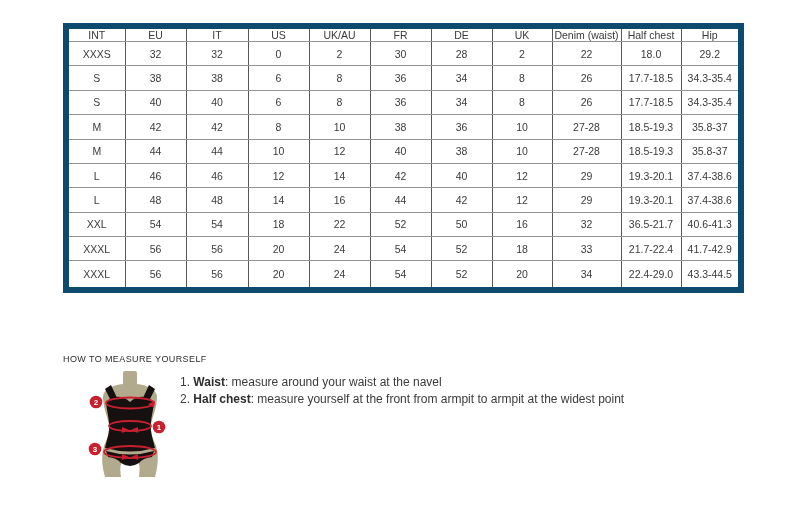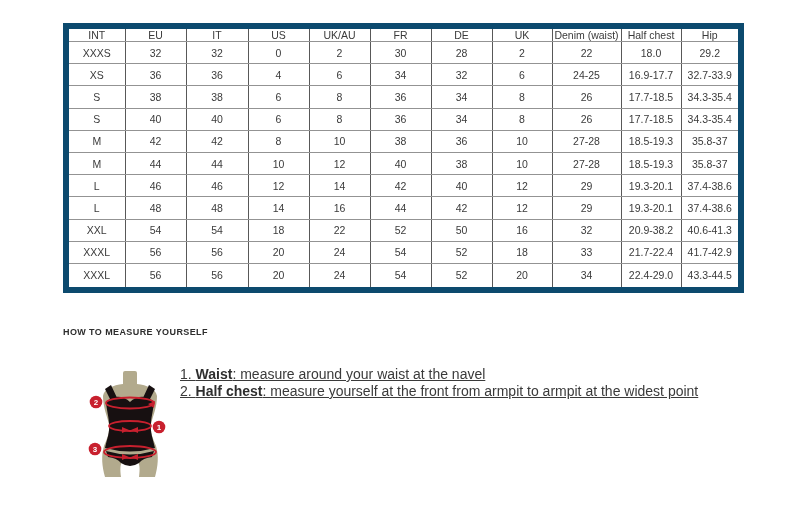--- a/index.html
+++ b/index.html
@@ -19,26 +19,26 @@
     border-bottom:1px solid #939393;
     border-left:1px solid #585858;
     border-right:1px solid #585858;
     padding:0;
     text-align:center;vertical-align:middle;
     font-size:10.5px;font-weight:400;color:#3a3a3a;
     white-space:nowrap;overflow:hidden;
   }
   
   .measure-heading{
-    position:absolute;left:63px;top:327px;
-    font-size:9px;font-weight:700;color:#2d2d2d;letter-spacing:.4px;
+    position:absolute;left:63px;top:354px;
+    font-size:9px;font-weight:400;color:#2d2d2d;letter-spacing:.4px;
   }
   .measure-steps{
-    position:absolute;left:180px;top:370px;
-    font-size:14px;color:#3a3a3a;text-decoration:underline;
+    position:absolute;left:180px;top:378px;
+    font-size:12px;color:#3a3a3a;
   }
   .measure-steps .step{line-height:9px;margin-bottom:8px;white-space:nowrap;}
   .measure-steps .step b{font-weight:700;color:#2e2e2e;}
   .mannequin{
     position:absolute;left:70px;top:366px;width:120px;height:120px;
   }
 </style>
 </head>
 <body>
 
@@ -79,33 +79,20 @@
         <td>0</td>
         <td>2</td>
         <td>30</td>
         <td>28</td>
         <td>2</td>
         <td>22</td>
         <td>18.0</td>
         <td>29.2</td>
       </tr>
       <tr>
-        <td>XS</td>
-        <td>36</td>
-        <td>36</td>
-        <td>4</td>
-        <td>6</td>
-        <td>34</td>
-        <td>32</td>
-        <td>6</td>
-        <td>24-25</td>
-        <td>16.9-17.7</td>
-        <td>32.7-33.9</td>
-      </tr>
-      <tr>
         <td>S</td>
         <td>38</td>
         <td>38</td>
         <td>6</td>
         <td>8</td>
         <td>36</td>
         <td>34</td>
         <td>8</td>
         <td>26</td>
         <td>17.7-18.5</td>
@@ -179,21 +166,21 @@
       <tr>
         <td>XXL</td>
         <td>54</td>
         <td>54</td>
         <td>18</td>
         <td>22</td>
         <td>52</td>
         <td>50</td>
         <td>16</td>
         <td>32</td>
-        <td>20.9-38.2</td>
+        <td>36.5-21.7</td>
         <td>40.6-41.3</td>
       </tr>
       <tr>
         <td>XXXL</td>
         <td>56</td>
         <td>56</td>
         <td>20</td>
         <td>24</td>
         <td>54</td>
         <td>52</td>

